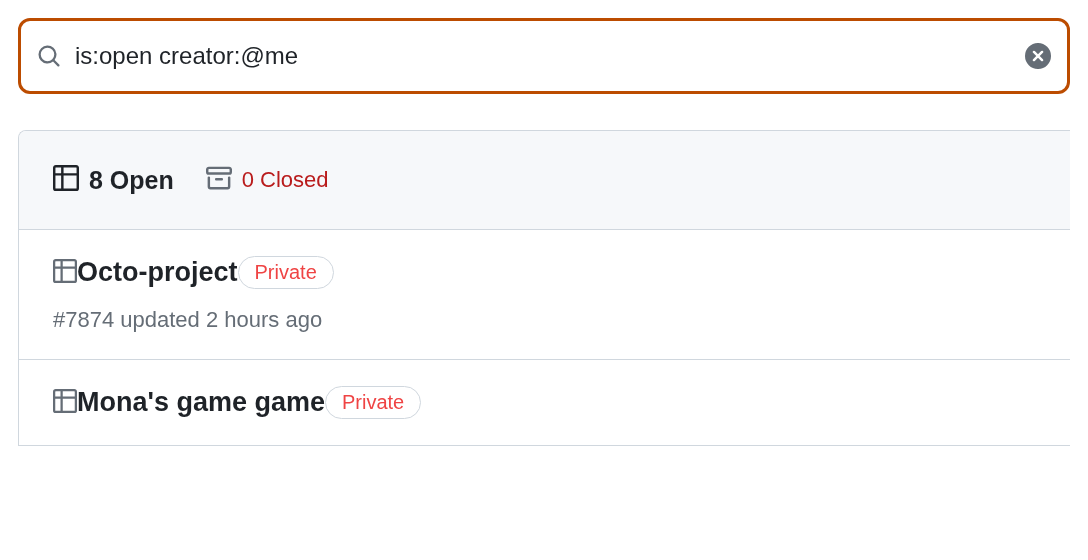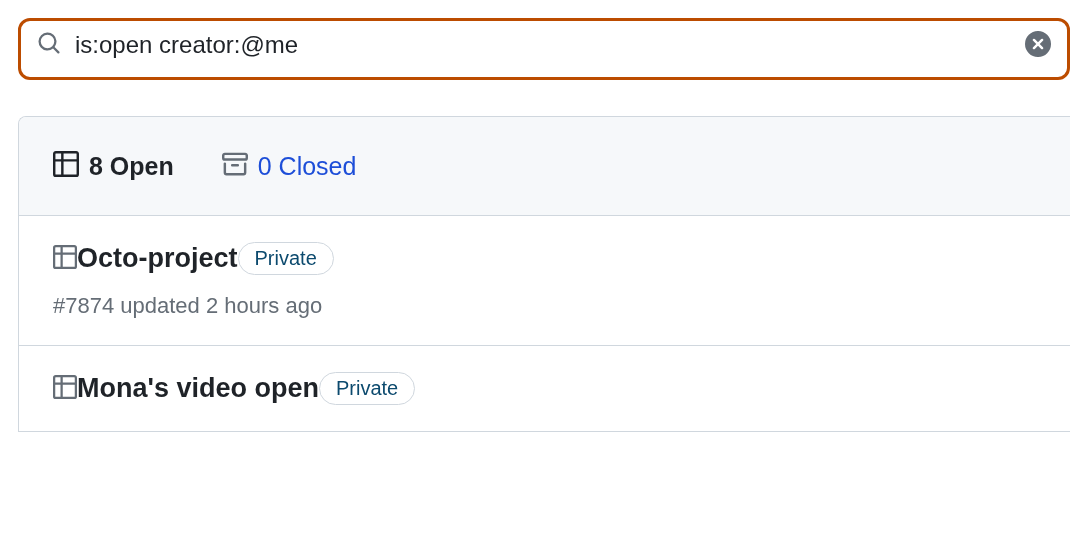--- a/index.html
+++ b/index.html
@@ -11,26 +11,26 @@
       font-family: -apple-system, BlinkMacSystemFont, "Segoe UI", Helvetica, Arial, sans-serif;
       background: #ffffff;
       color: #1f2328;
       width: 1088px;
       height: 560px;
       overflow: hidden;
       padding: 18px;
     }
     .search-container {
       display: flex;
-      align-items: flex-start;
+      align-items: center;
       border: 3px solid #bc4c00;
       border-radius: 12px;
       padding: 10px 16px;
       background: #ffffff;
-      height: 62px;
+      height: 76px;
     }
     .search-icon-wrap {
       display: flex;
       align-items: center;
       margin-right: 14px;
       color: #656d76;
     }
     .search-input {
       flex: 1;
       border: none;
@@ -52,38 +52,38 @@
       border: 1px solid #d0d7de;
       border-right: none;
       border-radius: 8px 0 0 0;
       overflow: hidden;
     }
     .results-header {
       background: #f6f8fa;
       padding: 34px 28px 34px 34px;
       display: flex;
       align-items: center;
-      gap: 48px;
+      gap: 32px;
       border-bottom: 1px solid #d0d7de;
     }
     .tab {
       display: flex;
       align-items: center;
       gap: 10px;
       cursor: pointer;
     }
     .tab-open {
       color: #1f2328;
       font-weight: 600;
       font-size: 25px;
     }
     .tab-closed {
-      color: #1d4ed8;
+      color: #b91c1c;
       font-weight: 400;
-      font-size: 25px;
+      font-size: 22px;
       text-align: center;
     }
     .proj-item {
       padding: 26px 28px 26px 34px;
       border-bottom: 1px solid #d0d7de;
       background: #ffffff;
     }
     .proj-header {
       display: flex;
       align-items: center;
@@ -91,21 +91,21 @@
     .proj-title {
       font-size: 27px;
       font-weight: 600;
       color: #1f2328;
     }
     .badge {
       border: 1.5px solid #d0d7de;
       border-radius: 24px;
       padding: 4px 16px;
       font-size: 20px;
-      color: #0c4a6e;
+      color: #ef4444;
       font-weight: 500;
     }
     .proj-meta {
       margin-top: 18px;
       font-size: 22px;
       color: #656d76;
       font-weight: 400;
     }
     .icon-table {
       width: 26px;
@@ -173,17 +173,17 @@
     <div class="proj-meta">#7874 updated 2 hours ago</div>
   </div>
 
   <div class="proj-item" style="border-bottom:none">
     <div class="proj-header">
       <span>
         <svg class="icon-table-sm" viewBox="0 0 16 16" fill="#656d76">
           <path d="M0 1.75C0 .784.784 0 1.75 0h12.5C15.216 0 16 .784 16 1.75v12.5A1.75 1.75 0 0 1 14.25 16H1.75A1.75 1.75 0 0 1 0 14.25ZM6.5 6.5v8h7.75a.25.25 0 0 0 .25-.25V6.5Zm8-1.5V1.75a.25.25 0 0 0-.25-.25H6.5V5Zm-13 1.5v7.75c0 .138.112.25.25.25H5v-8ZM5 5V1.5H1.75a.25.25 0 0 0-.25.25V5Z"></path>
         </svg>
       </span>
-      <span class="proj-title">Mona's video open</span>
+      <span class="proj-title">Mona's game game</span>
       <span class="badge">Private</span>
     </div>
   </div>
 </div>
 
 </body></html>

